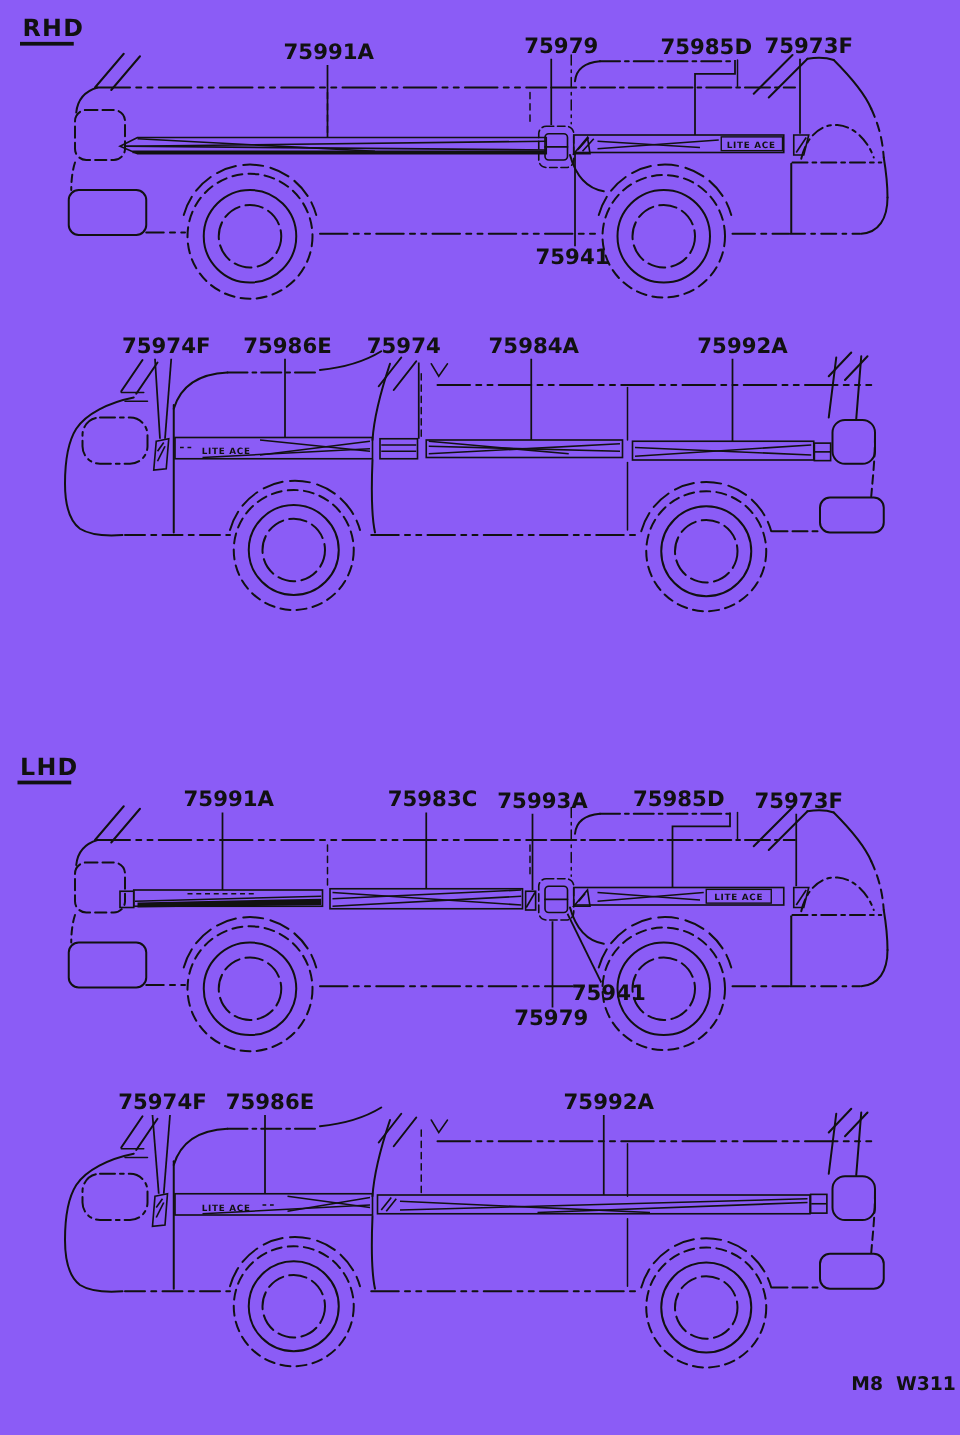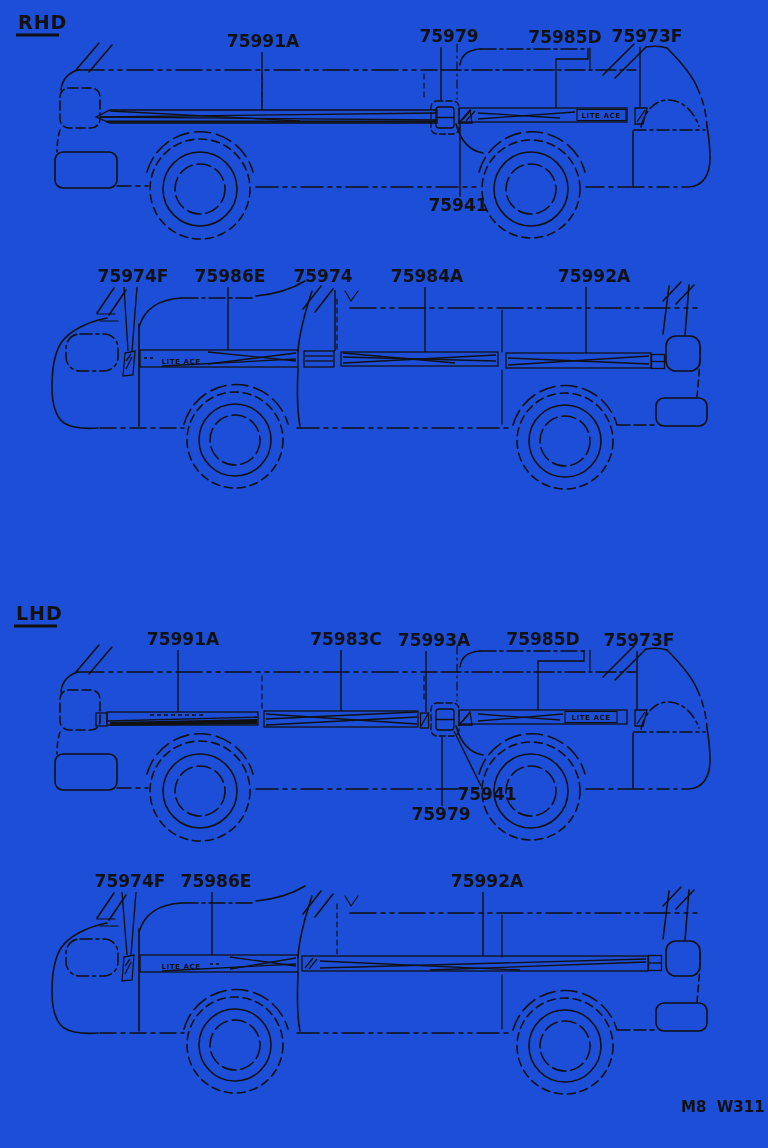--- a/index.html
+++ b/index.html
@@ -1,16 +1,16 @@
 <!DOCTYPE html>
 <html><head>
 <meta charset="utf-8">
 <style>
   html,body{margin:0;padding:0;background:#fff;}
-  .wrap{position:relative;width:768px;height:1148px;background:#1d4ed8;overflow:hidden;}
+  .wrap{position:relative;width:768px;height:1148px;background:#8b5cf6;overflow:hidden;}
   svg{display:block;}
   svg text{font-family:"DejaVu Sans","Liberation Sans",sans-serif;}
   .plabel{font-size:17px;font-weight:bold;fill:#111;}
   .hlabel{font-size:19px;font-weight:bold;fill:#111;letter-spacing:1px;}
   .badge{font-size:7px;font-weight:bold;fill:#111;letter-spacing:0.6px;}
   .foot{font-size:15px;font-weight:bold;fill:#111;white-space:pre;}
   .ld{stroke:#111;stroke-width:1.4;fill:none;}
   .sk{stroke:#111;fill:none;stroke-width:1.3;}
 </style>
 </head>

